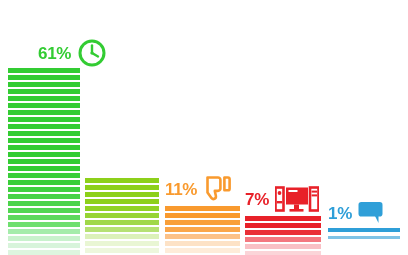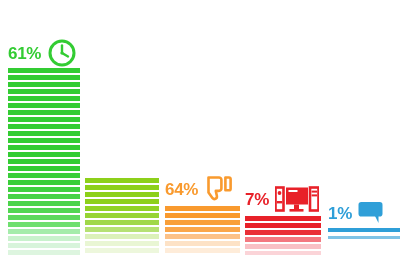--- a/index.html
+++ b/index.html
@@ -57,21 +57,21 @@
     flex:0 0 auto;
   }
   .icon svg{display:block;}
 </style>
 </head>
 <body>
 
 <div id="chart">
 
   <div class="bar-group" style="left:8px;width:72px;height:187px;">
-    <div class="cap" style="top:-32px;">
+    <div class="cap" style="top:-32px;margin-left:30px;">
       <span class="pct" style="color:#33cc33;">61%</span>
       <span class="icon">
         <svg width="30" height="30" viewBox="0 0 30 30">
           <circle cx="15" cy="15" r="12" fill="none" stroke="#33cc33" stroke-width="3"></circle>
           <line x1="15" y1="15" x2="15" y2="7.5" stroke="#33cc33" stroke-width="2.4" stroke-linecap="round"></line>
           <line x1="15" y1="15" x2="21" y2="18.5" stroke="#33cc33" stroke-width="2.4" stroke-linecap="round"></line>
           <circle cx="15" cy="15" r="1.6" fill="#33cc33"></circle>
         </svg>
       </span>
     </div>
@@ -121,21 +121,21 @@
         <div class="stripe" style="top:49px;background:#b6e173;"></div>
         <div class="stripe" style="top:56px;background:#dcf1b9;"></div>
         <div class="stripe" style="top:63px;background:#e9f6d4;"></div>
         <div class="stripe" style="top:70px;background:#edf7dc;"></div>
       </div>
     </div>
   </div>
 
   <div class="bar-group" style="left:165px;width:75px;height:49px;">
     <div class="cap" style="top:-34px;">
-      <span class="pct" style="color:#f99a2e;">64%</span>
+      <span class="pct" style="color:#f99a2e;">11%</span>
       <span class="icon">
         <svg width="30" height="30" viewBox="0 0 30 30">
           <path d="M4.5 3.5 h10.5 a2.4 2.4 0 0 1 2.4 2.4 v8.6 a2.4 2.4 0 0 1 -2.4 2.4 h-3.2 l1.1 5.2 a2.5 2.5 0 0 1 -4.3 2.1 l-4.1 -5.6 z" fill="none" stroke="#f99a2e" stroke-width="2.6" stroke-linejoin="round"></path>
           <path d="M21.4 3.5 h3.6 a1.6 1.6 0 0 1 1.6 1.6 v9.6 a1.6 1.6 0 0 1 -1.6 1.6 h-3.6 z" fill="none" stroke="#f99a2e" stroke-width="2.6" stroke-linejoin="round"></path>
         </svg>
       </span>
     </div>
     <div class="bar" style="height:49px;">
       <div class="stripes">
         <div class="stripe" style="top:0px;background:#f99a2e;"></div>

